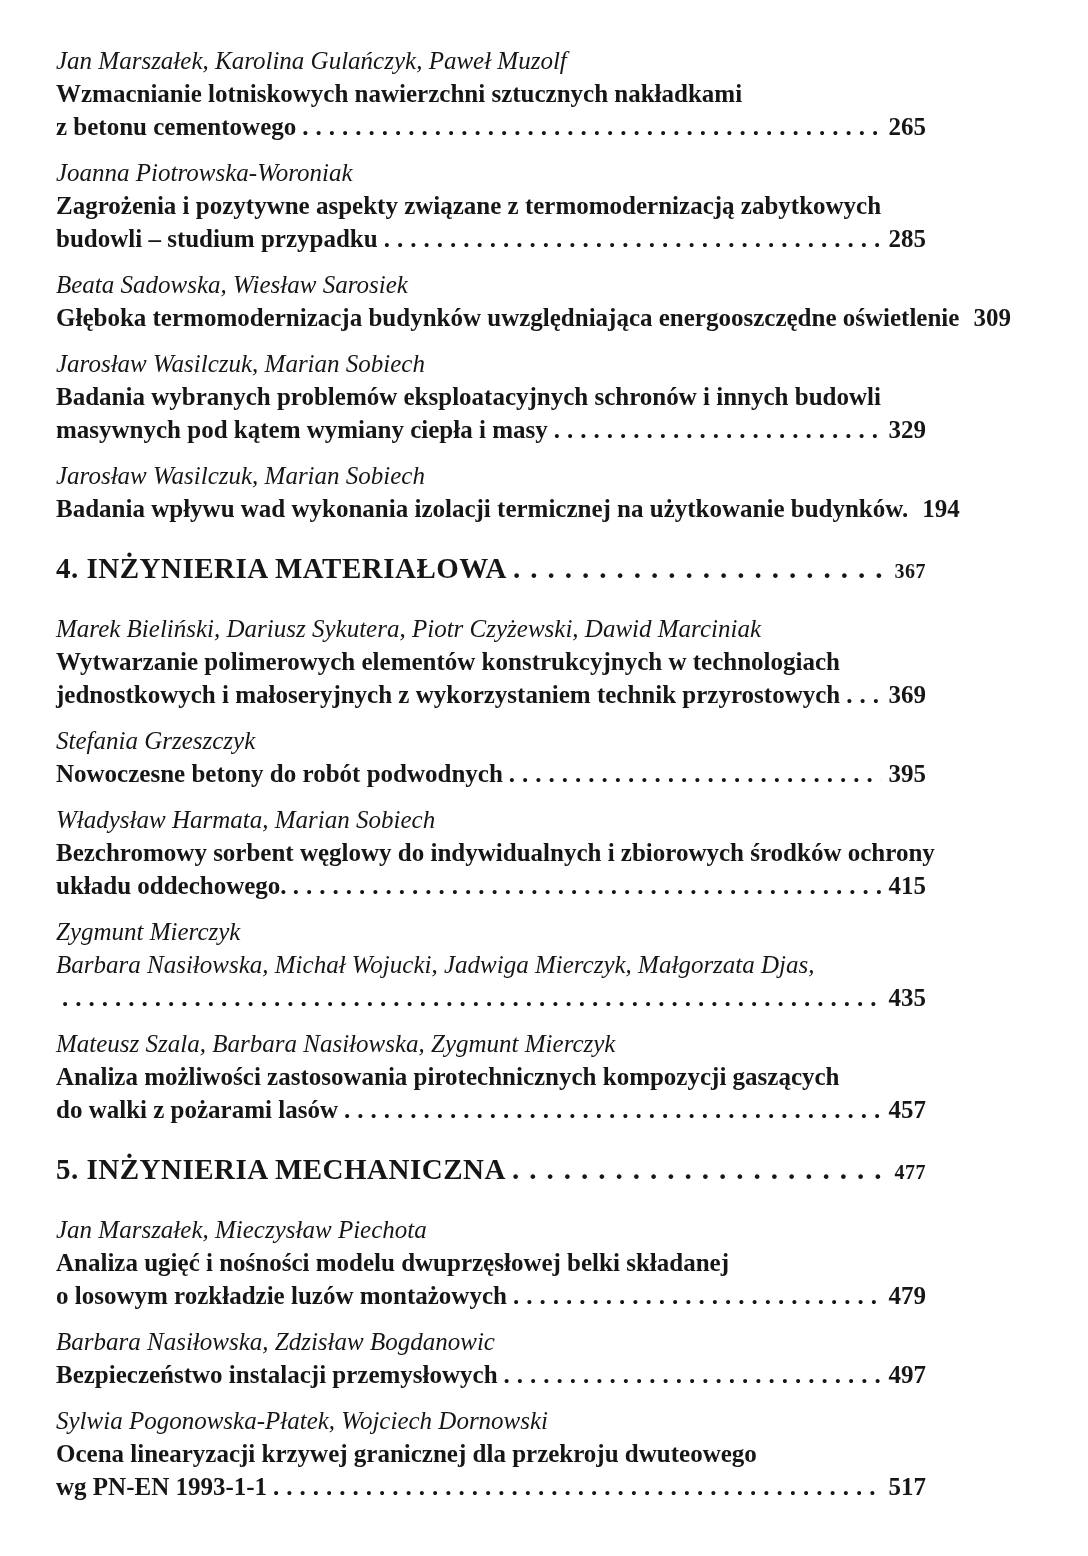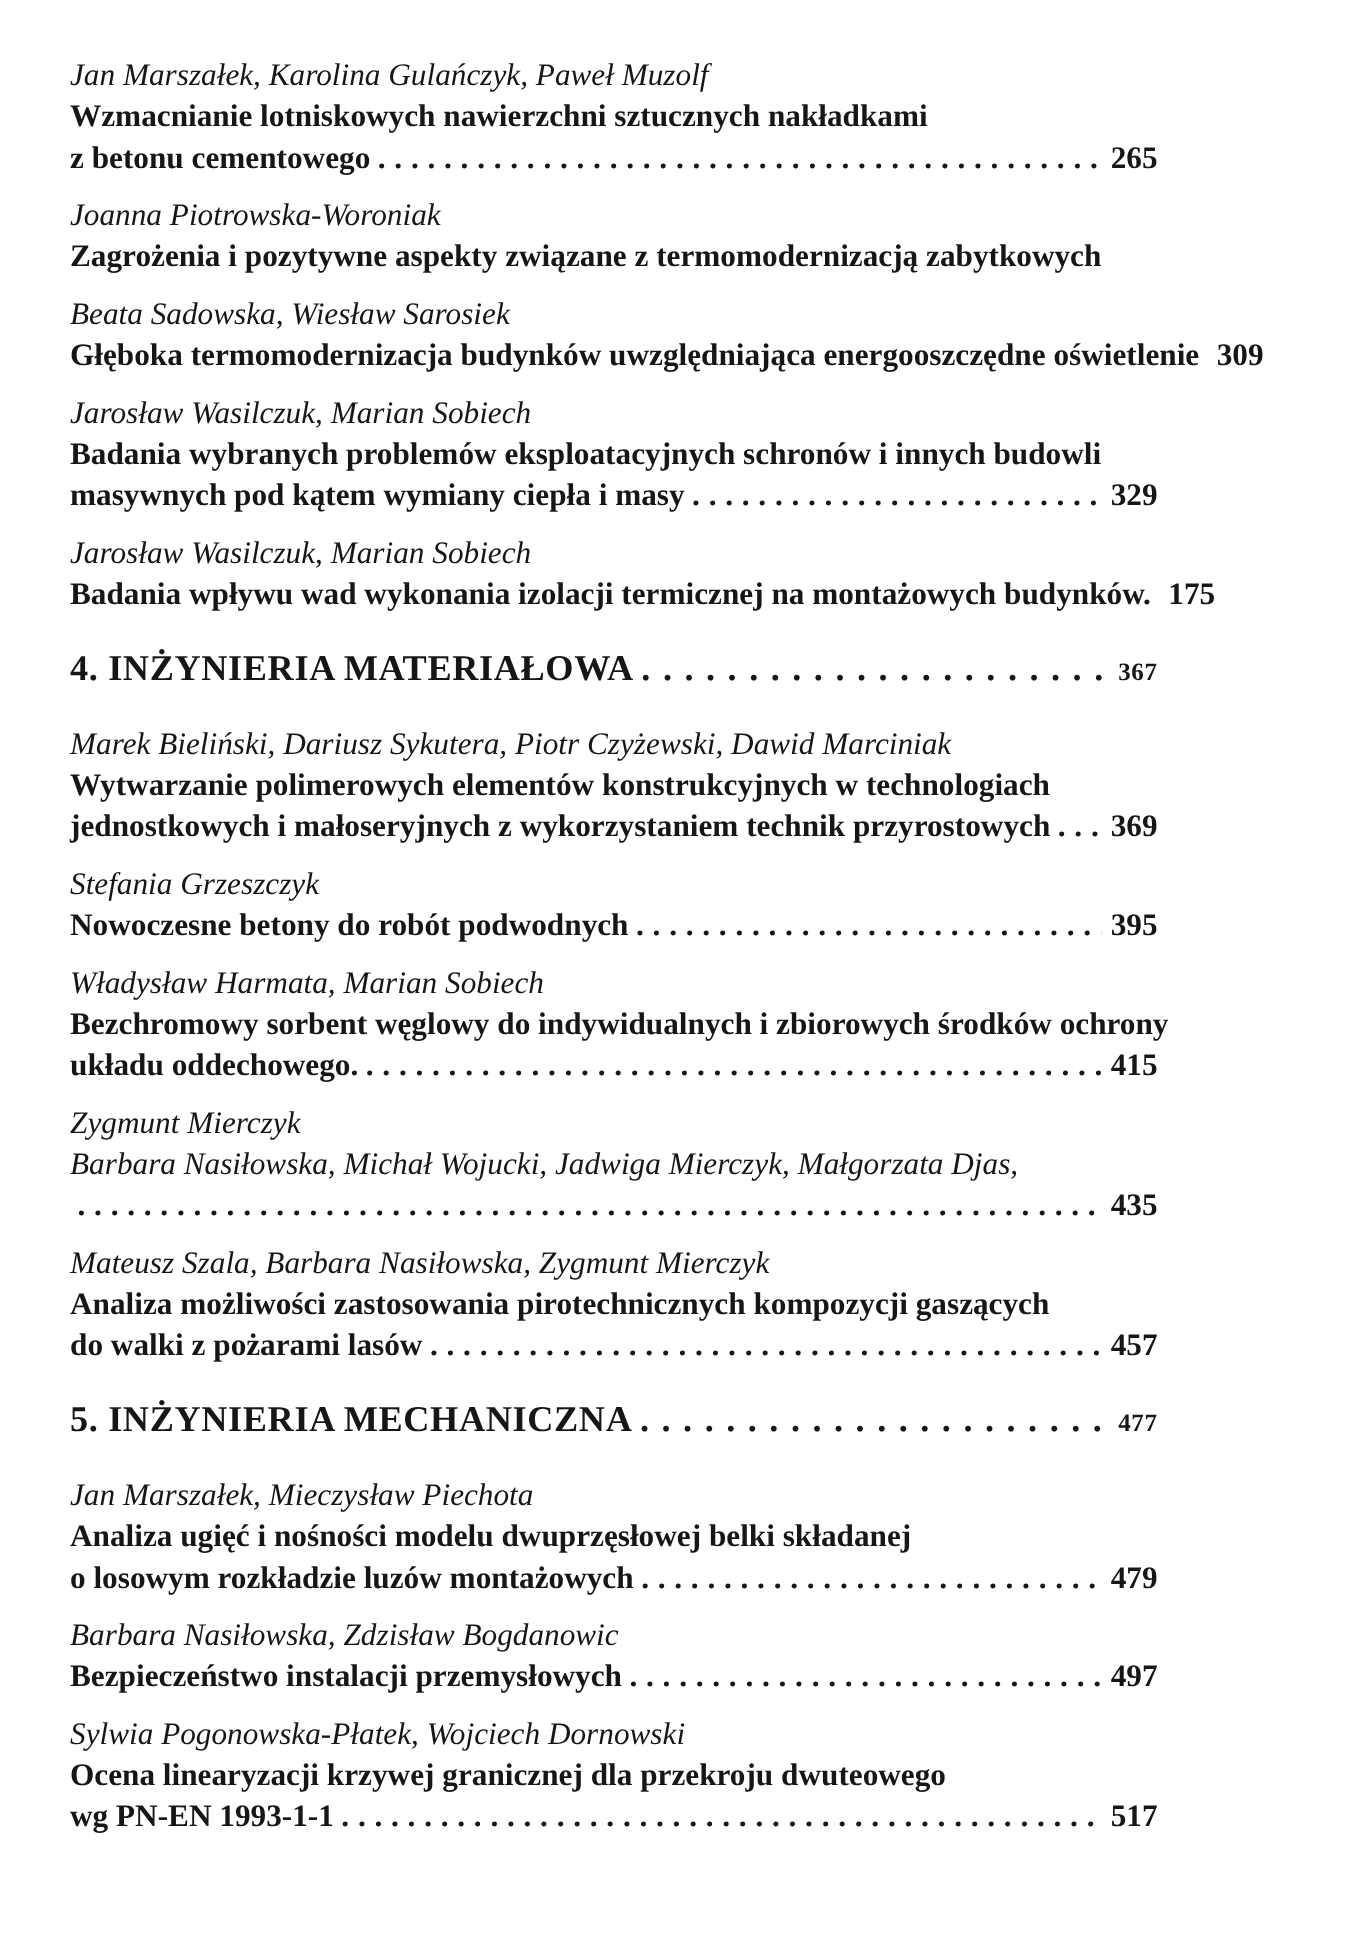--- a/index.html
+++ b/index.html
@@ -93,20 +93,25 @@
           <span class="title-text">z betonu cementowego</span>
           <span class="leader"></span>
           <span class="pagenum">265</span>
         </div>
       </div>
       <div class="entry">
         <div class="authors-line">Joanna Piotrowska-Woroniak</div>
         <div class="title-line">
           <span class="title-text">Zagrożenia i pozytywne aspekty związane z termomodernizacją zabytkowych</span>
         </div>
+        <div class="title-line">
+          <span class="title-text">budowli – studium przypadku</span>
+          <span class="leader"></span>
+          <span class="pagenum">285</span>
+        </div>
       </div>
       <div class="entry">
         <div class="authors-line">Beata Sadowska, Wiesław Sarosiek</div>
         <div class="title-line">
           <span class="title-text">Głęboka termomodernizacja budynków uwzględniająca energooszczędne oświetlenie</span>
           <span class="leader"></span>
           <span class="pagenum">309</span>
         </div>
       </div>
       <div class="entry">
@@ -116,23 +121,23 @@
         </div>
         <div class="title-line">
           <span class="title-text">masywnych pod kątem wymiany ciepła i masy</span>
           <span class="leader"></span>
           <span class="pagenum">329</span>
         </div>
       </div>
       <div class="entry">
         <div class="authors-line">Jarosław Wasilczuk, Marian Sobiech</div>
         <div class="title-line">
-          <span class="title-text">Badania wpływu wad wykonania izolacji termicznej na montażowych budynków.</span>
-          <span class="leader"></span>
-          <span class="pagenum">175</span>
+          <span class="title-text">Badania wpływu wad wykonania izolacji termicznej na użytkowanie budynków.</span>
+          <span class="leader"></span>
+          <span class="pagenum">194</span>
         </div>
       </div>
       <div class="section">
         <span class="title-text">4. INŻYNIERIA MATERIAŁOWA</span>
         <span class="leader"></span>
         <span class="pagenum">367</span>
       </div>
       <div class="entry">
         <div class="authors-line">Marek Bieliński, Dariusz Sykutera, Piotr Czyżewski, Dawid Marciniak</div>
         <div class="title-line">

